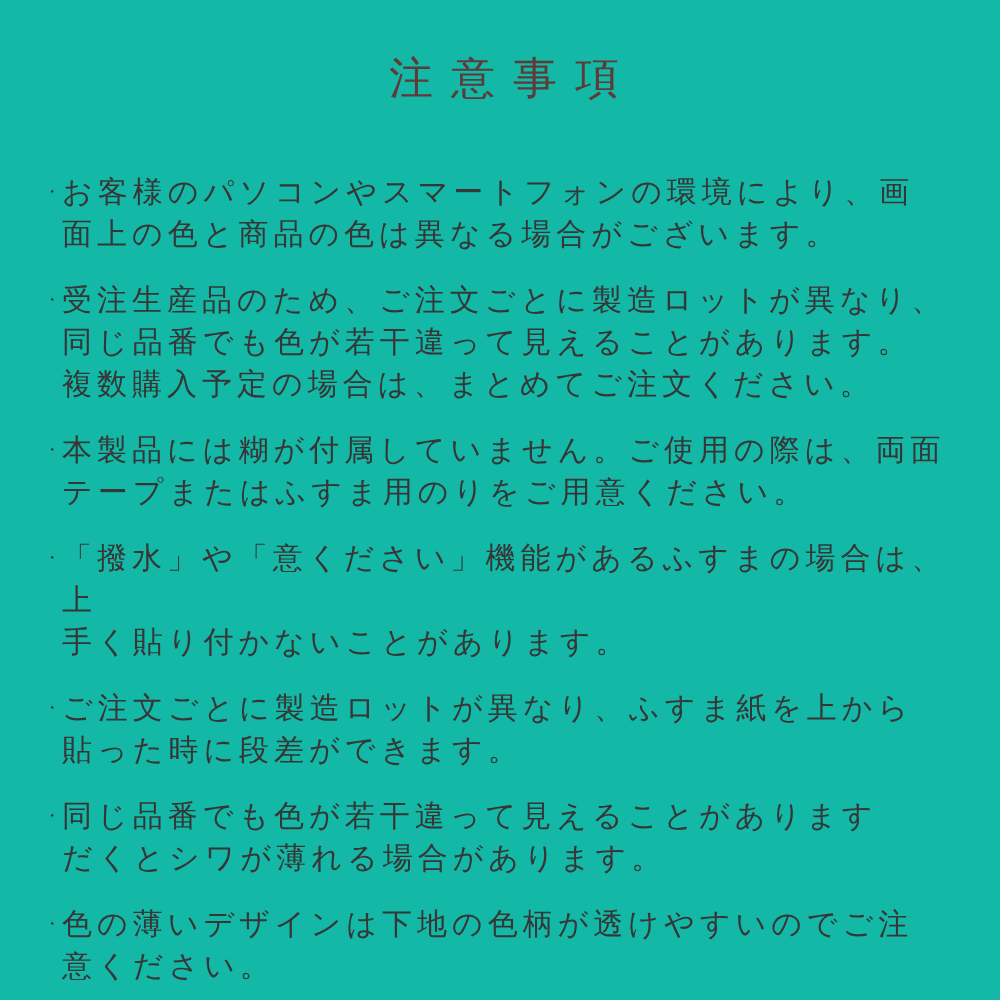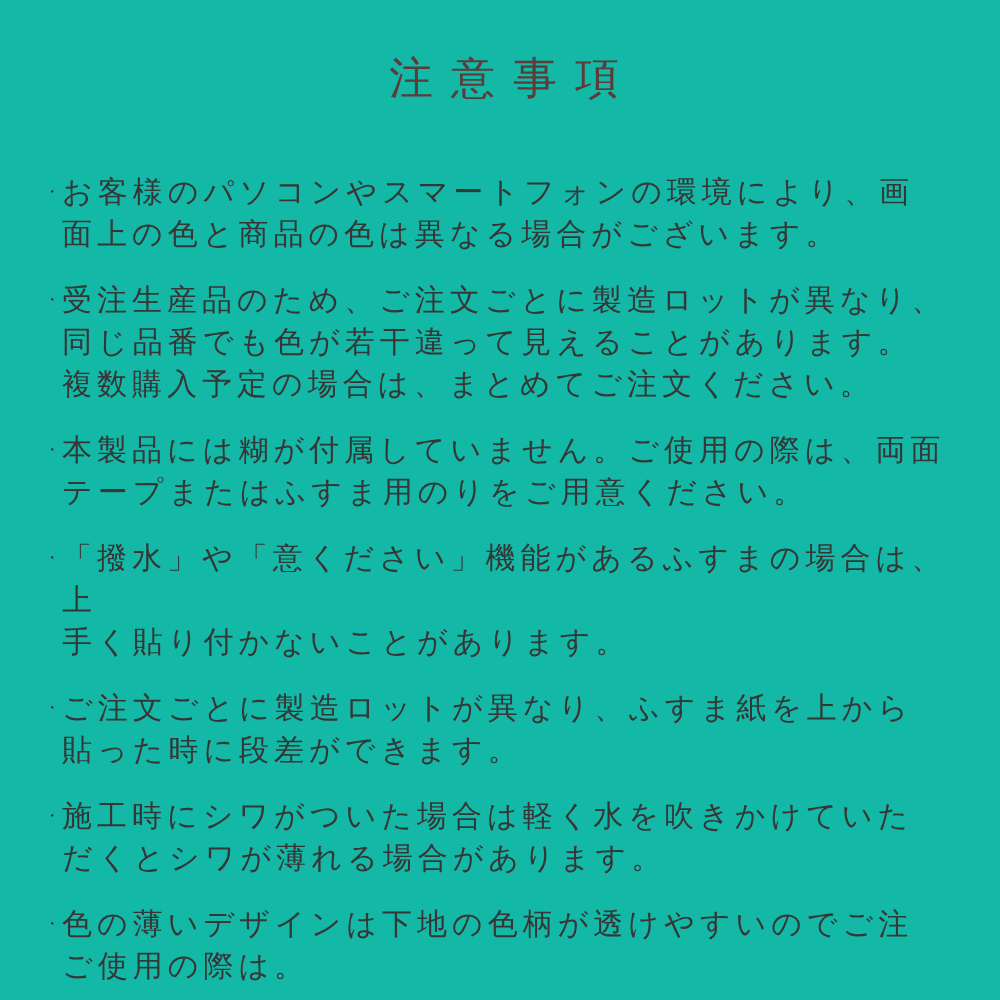--- a/index.html
+++ b/index.html
@@ -85,24 +85,24 @@
     </div>
 
     <div class="notice-item">
       <span class="bullet">・</span>
       <div class="notice-text">ご注文ごとに製造ロットが異なり、ふすま紙を上から
 貼った時に段差ができます。</div>
     </div>
 
     <div class="notice-item">
       <span class="bullet">・</span>
-      <div class="notice-text">施工時にシワがついた場合は軽く水を吹きかけていた
+      <div class="notice-text">同じ品番でも色が若干違って見えることがあります
 だくとシワが薄れる場合があります。</div>
     </div>
 
     <div class="notice-item">
       <span class="bullet">・</span>
       <div class="notice-text">色の薄いデザインは下地の色柄が透けやすいのでご注
-ご使用の際は。</div>
+意ください。</div>
     </div>
 
   </div>
 </div>
 
 </body></html>

